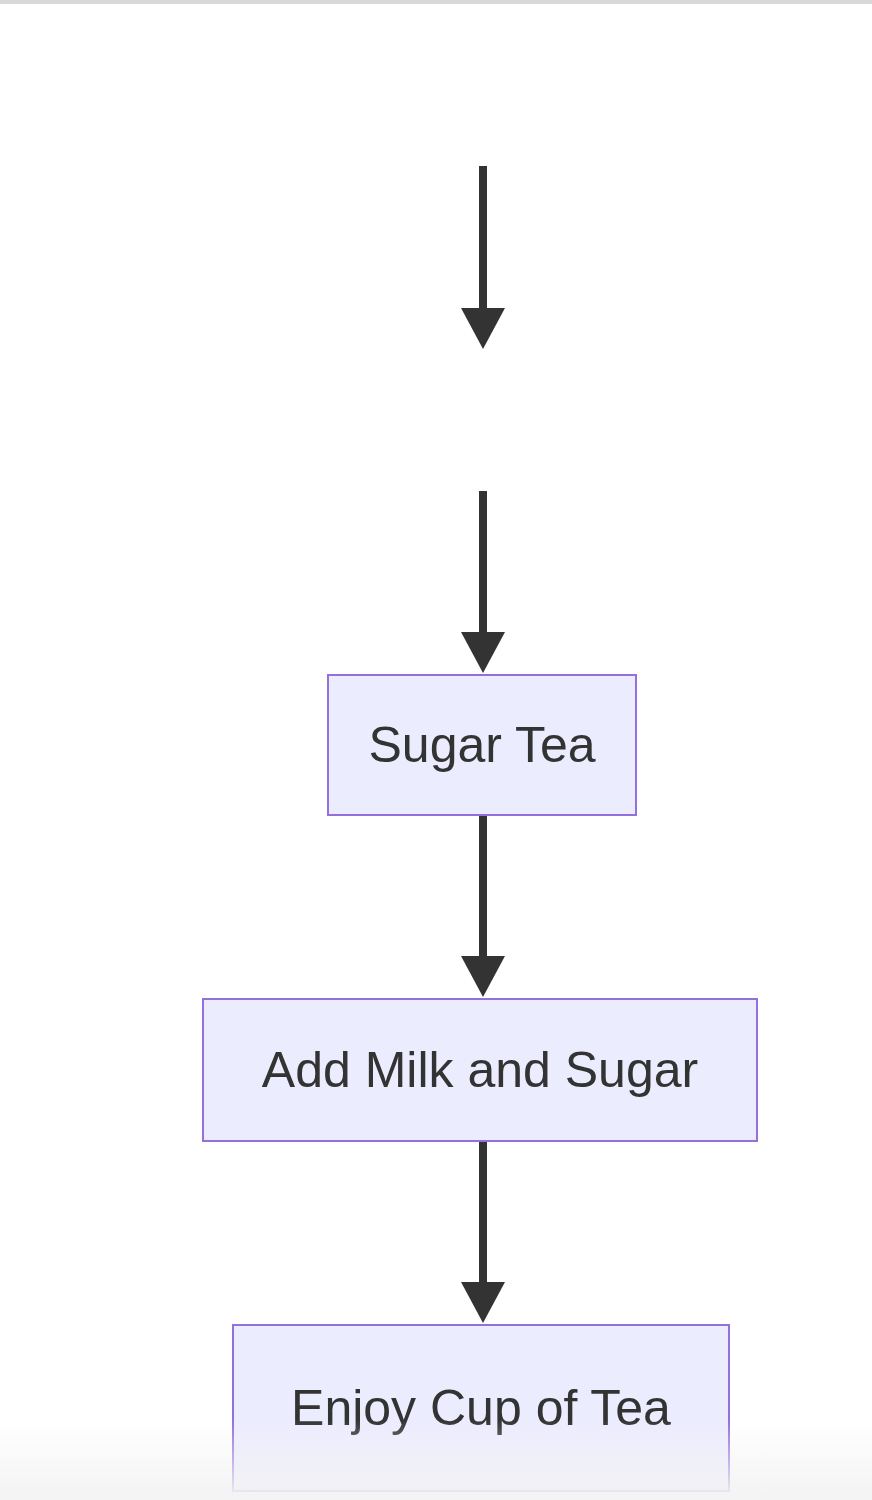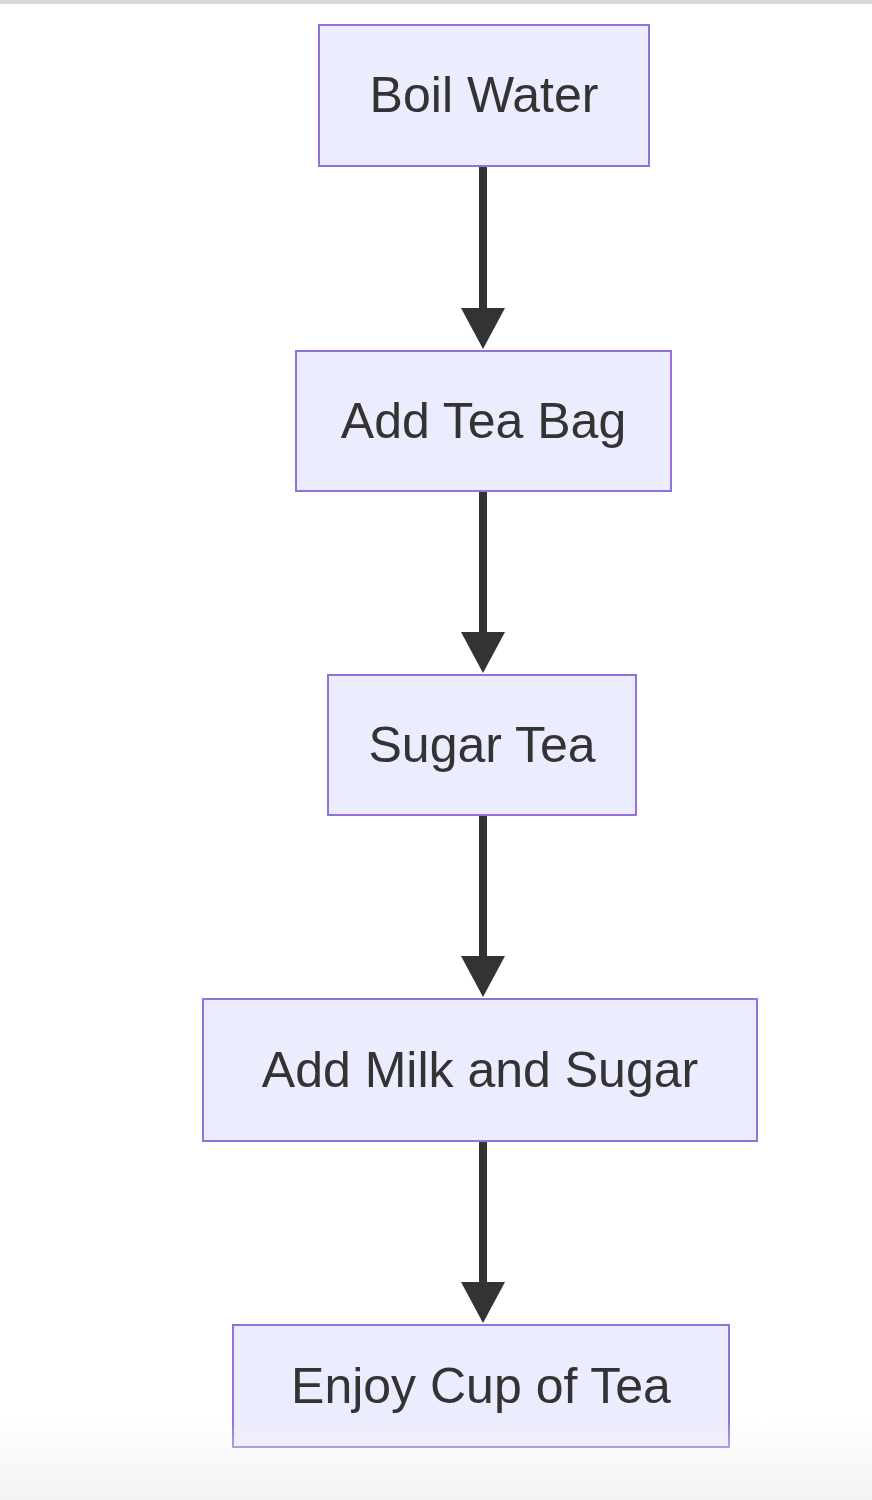--- a/index.html
+++ b/index.html
@@ -64,21 +64,21 @@
     justify-content: center;
     font-size: 50px;
     line-height: 1.1;
     text-align: center;
     white-space: nowrap;
   }
   .node-1 { left: 318px; top: 24px;   width: 332px; height: 143px; }
   .node-2 { left: 295px; top: 350px;  width: 377px; height: 142px; }
   .node-3 { left: 327px; top: 674px;  width: 310px; height: 142px; }
   .node-4 { left: 202px; top: 998px;  width: 556px; height: 144px; }
-  .node-5 { left: 232px; top: 1324px; width: 498px; height: 124px; }
+  .node-5 { left: 232px; top: 1324px; width: 498px; height: 168px; }
 </style>
 </head>
 <body>
 
 <div class="canvas">
 
   <div class="top-line"></div>
 
   <svg class="edges" width="872" height="1500" viewBox="0 0 872 1500">
     <g>
@@ -92,27 +92,21 @@
     <g>
       <line x1="483" y1="815" x2="483" y2="960"></line>
       <polygon points="461,956 505,956 483,997"></polygon>
     </g>
     <g>
       <line x1="483" y1="1141" x2="483" y2="1286"></line>
       <polygon points="461,1282 505,1282 483,1323"></polygon>
     </g>
   </svg>
 
-  <div class="node node-1">
-    <span>Boil Water</span>
-  </div>
 
-  <div class="node node-2">
-    <span>Add Tea Bag</span>
-  </div>
 
   <div class="node node-3">
     <span>Sugar Tea</span>
   </div>
 
   <div class="node node-4">
     <span>Add Milk and Sugar</span>
   </div>
 
   <div class="node node-5">

